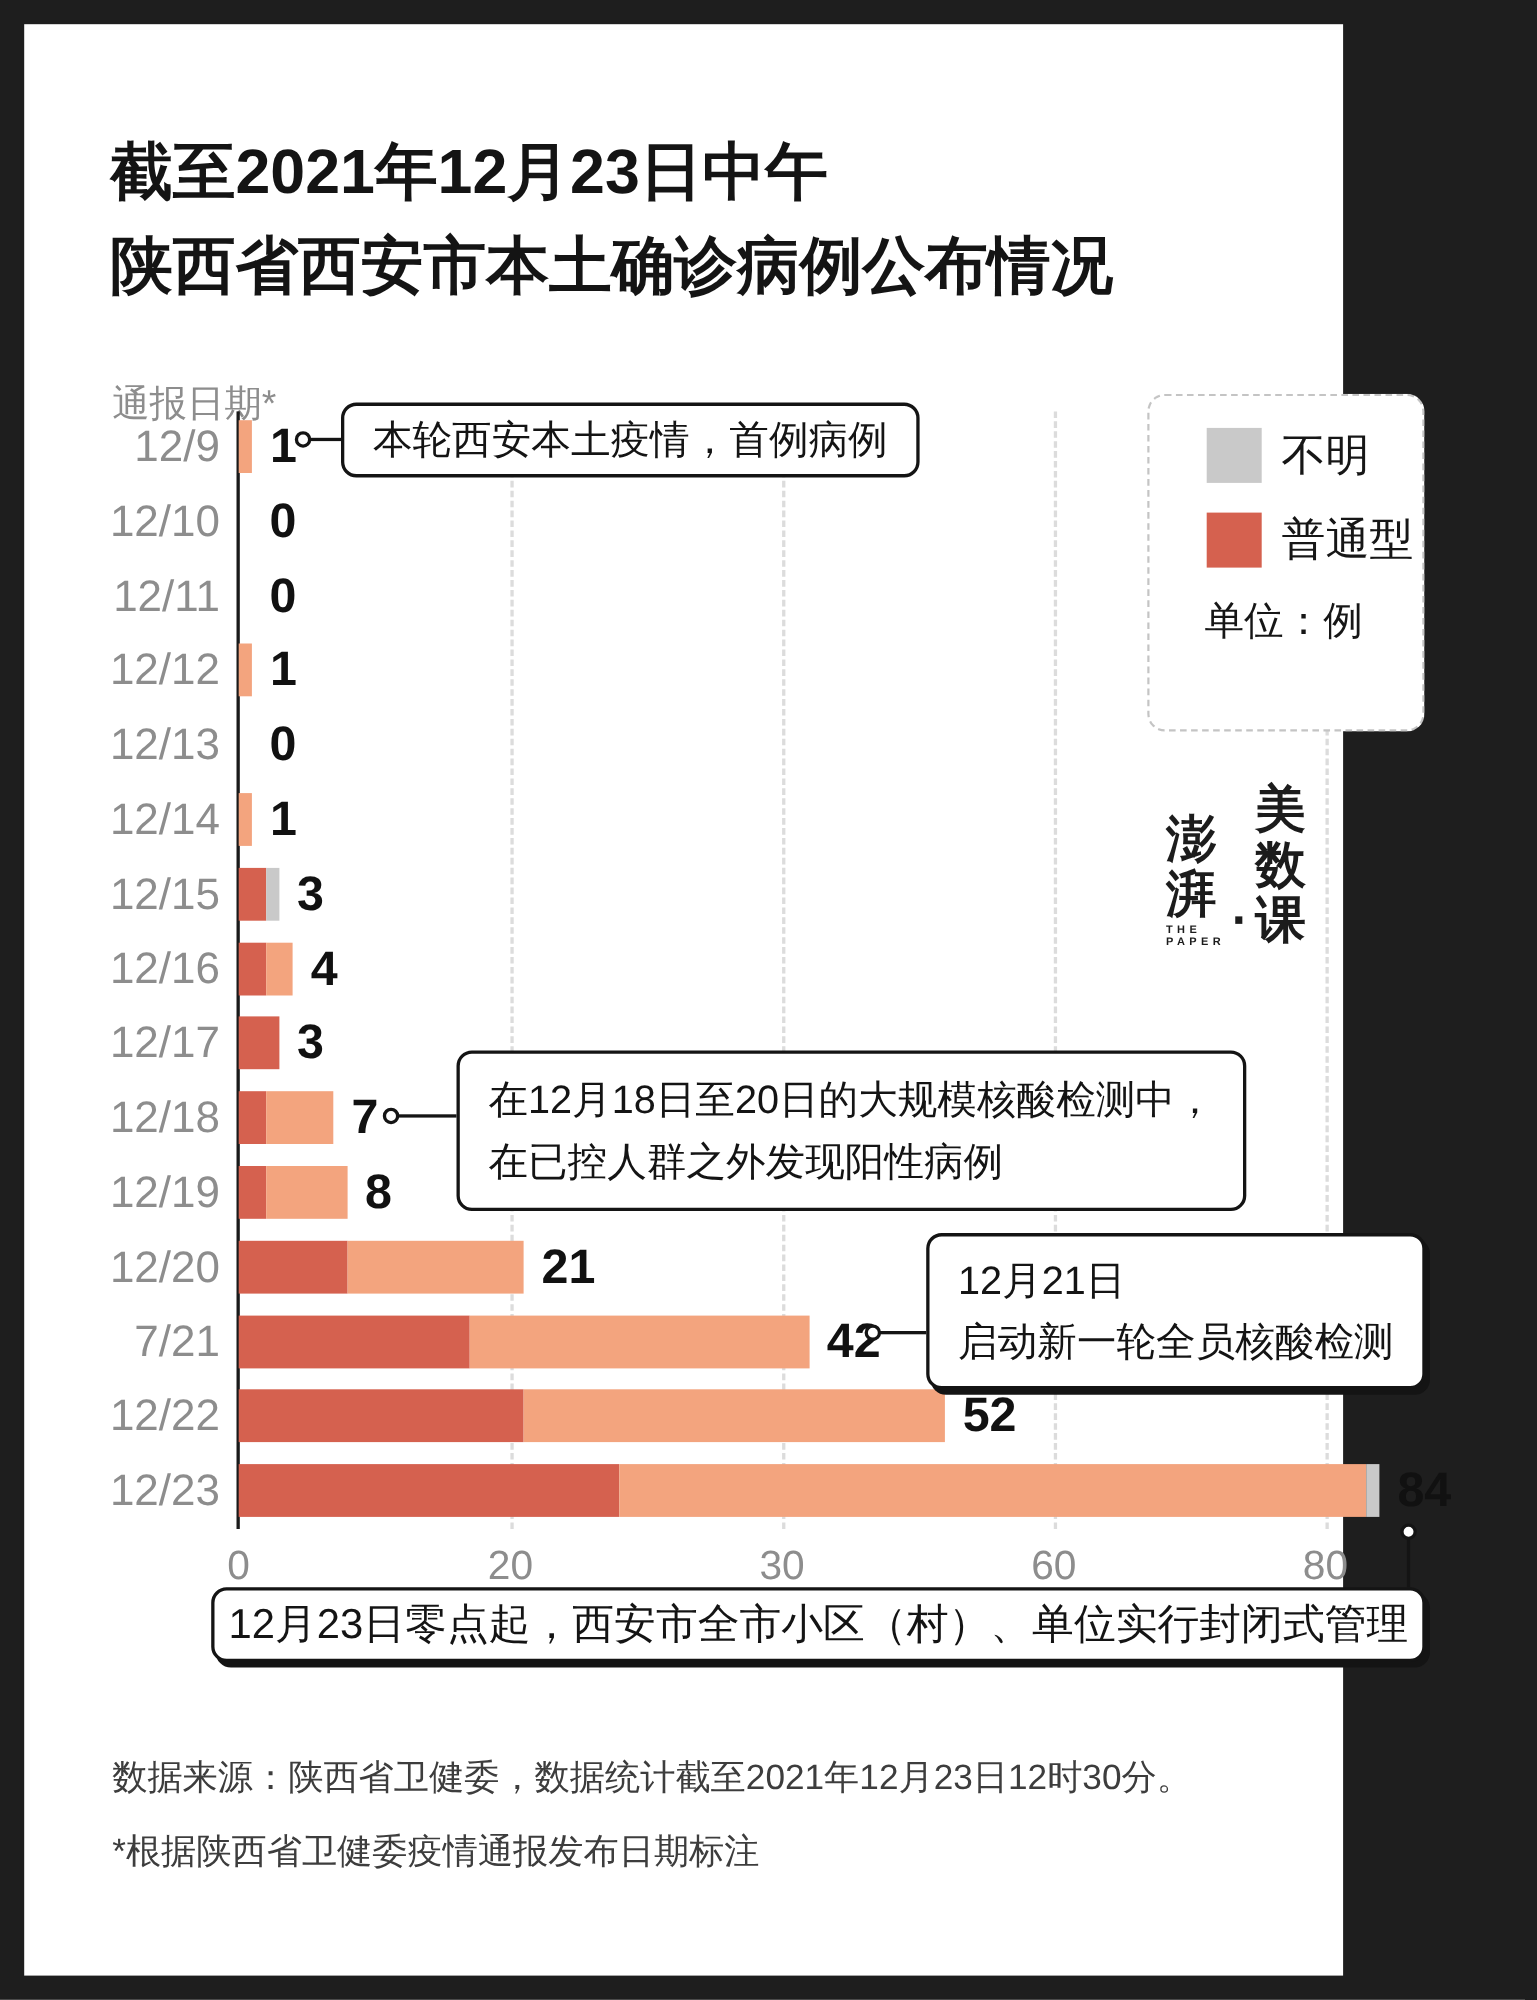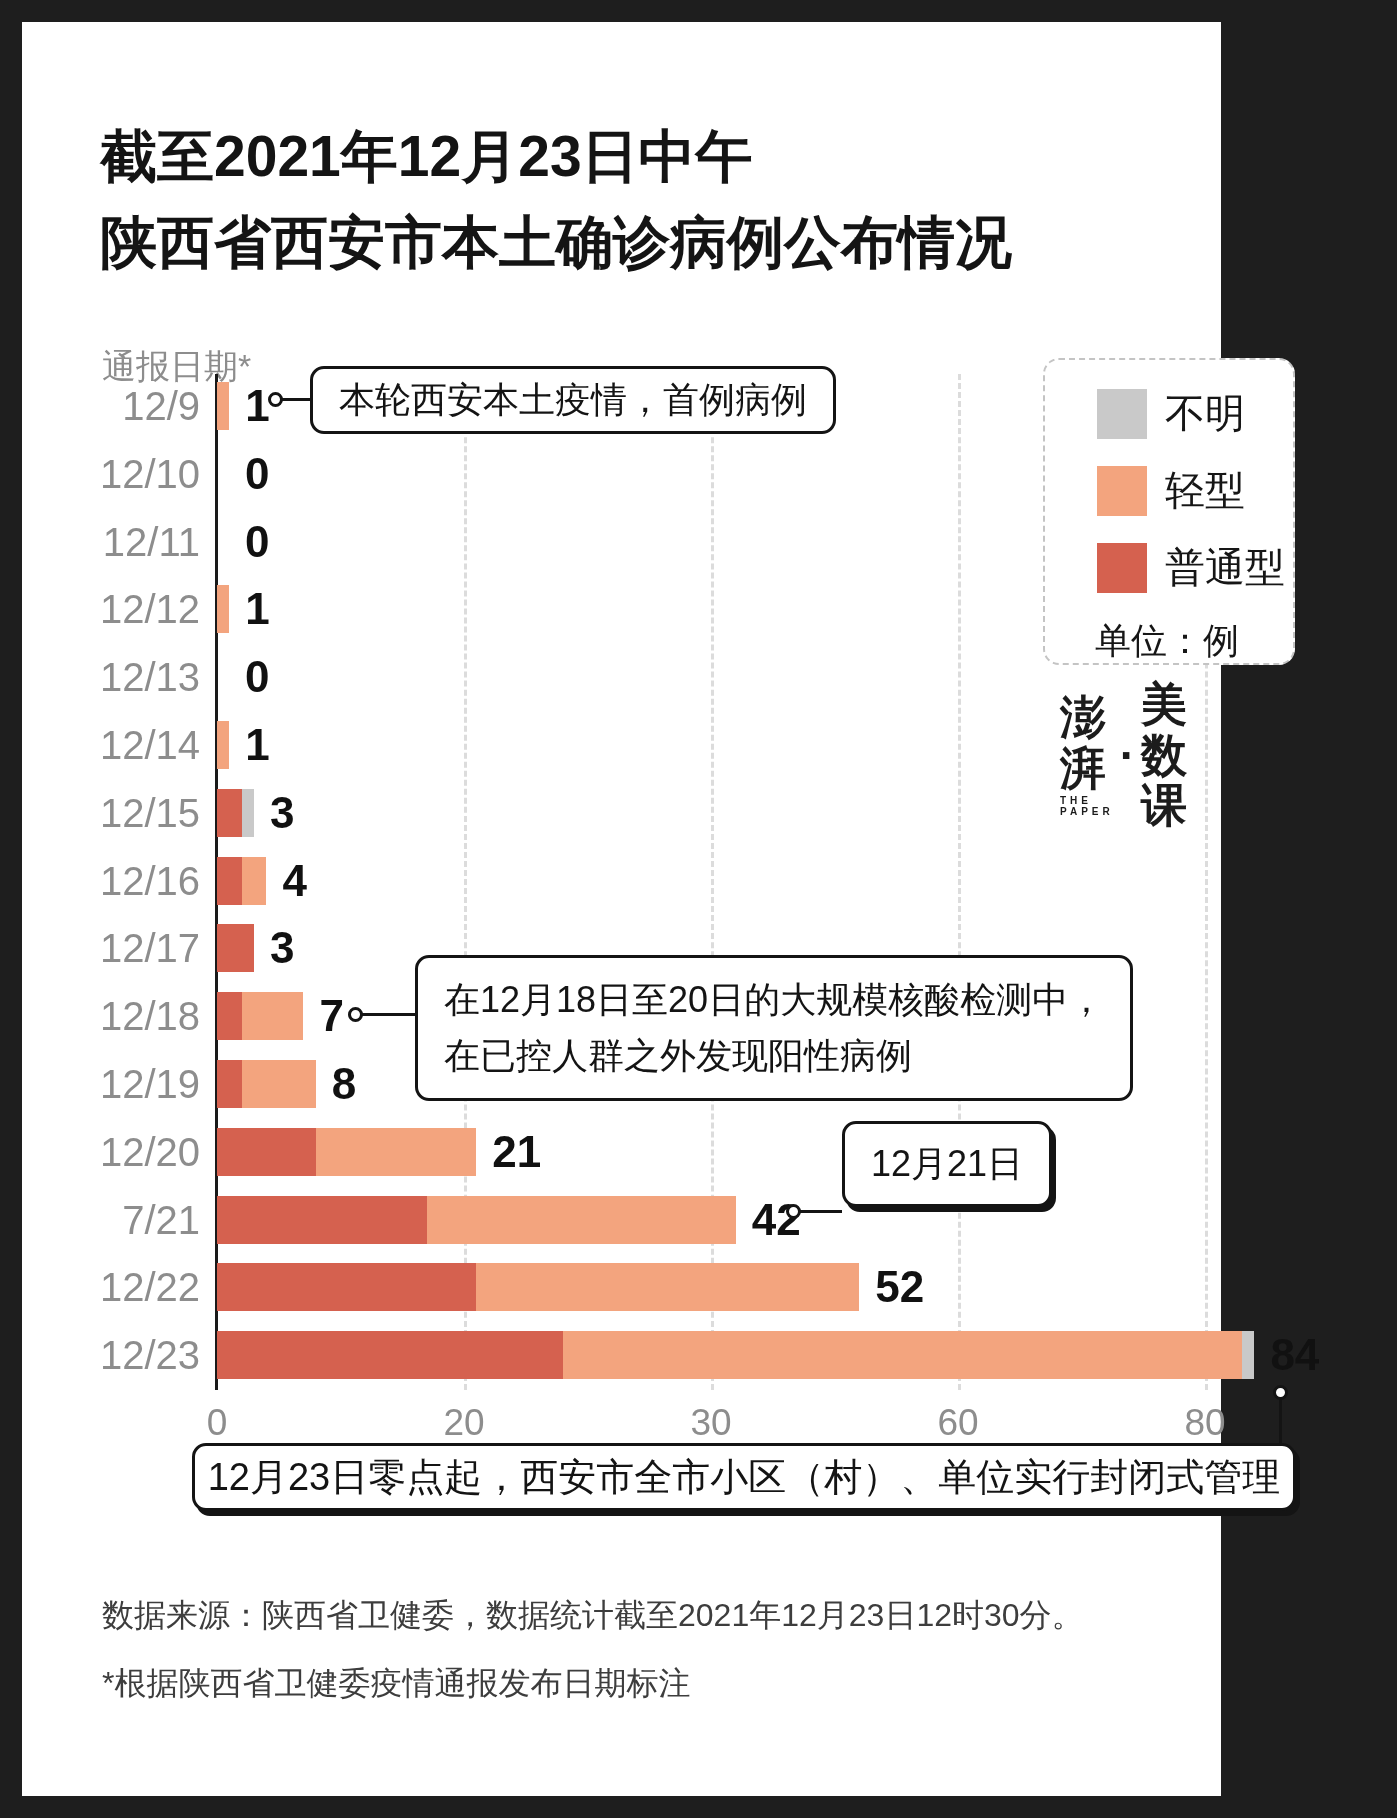--- a/index.html
+++ b/index.html
@@ -44,21 +44,21 @@
   .legend{
     position:absolute;left:1021px;top:336px;width:252px;height:307px;
     box-sizing:border-box;border:2px dashed #c4c4c4;border-radius:16px;
     background:#fff;padding:26px 0 0 52px;z-index:4;
   }
   .legend-item{display:flex;align-items:center;gap:18px;margin-bottom:22px;}
   .legend-swatch{width:50px;height:50px;flex:none;}
   .legend-label{font-size:40px;color:#161616;}
   .legend-unit{font-size:36px;color:#161616;margin-top:10px;margin-left:-2px;}
   
-  .logo{position:absolute;left:1038px;top:657px;display:flex;align-items:center;z-index:4;}
+  .logo{position:absolute;left:1038px;top:688px;display:flex;align-items:flex-end;z-index:4;}
   .logo-left{display:flex;flex-direction:column;align-items:center;}
   .logo-cn{font-size:46px;font-weight:bold;color:#1c1c1c;line-height:1.1;}
   .logo-en{font-size:10px;letter-spacing:4px;font-weight:bold;color:#1c1c1c;margin-top:2px;}
   .logo-dot{font-size:46px;font-weight:bold;color:#1c1c1c;line-height:1.1;padding:0 6px;}
   
   .ann{
     position:absolute;background:#fff;border:3px solid #141414;border-radius:14px;
     color:#141414;white-space:nowrap;z-index:5;
   }
   .ann-1{left:288px;top:344px;height:62px;line-height:62px;padding:0 26px;font-size:36px;}
@@ -153,24 +153,20 @@
       <div class="val-label" style="left: 1248.4px; top: 1309.2px;">84</div>
     </div>
 
   <div class="legend">
     <div id="legend-items">
         <div class="legend-item">
           <div class="legend-swatch" style="background: rgb(201, 201, 201);"></div>
           <div class="legend-label">不明</div>
         </div>
         <div class="legend-item">
-          <div class="legend-swatch" style="background: rgb(243, 164, 126);"></div>
-          <div class="legend-label">轻型</div>
-        </div>
-        <div class="legend-item">
           <div class="legend-swatch" style="background: rgb(213, 97, 79);"></div>
           <div class="legend-label">普通型</div>
         </div>
       </div>
     <div class="legend-unit">单位：例</div>
   </div>
 
   <div class="logo">
     <span class="logo-left">
       <span class="logo-cn">澎湃</span>
@@ -190,20 +186,21 @@
   <div class="cline" style="left:339px;top:991px;width:54px;height:3px;"></div>
   <div class="ann ann-2">
     <div>在12月18日至20日的大规模核酸检测中，</div>
     <div>在已控人群之外发现阳性病例</div>
   </div>
 
   <div class="dot" style="left:764px;top:1182px;"></div>
   <div class="cline" style="left:777px;top:1188px;width:43px;height:3px;"></div>
   <div class="ann ann-3">
     <div>12月21日</div>
+    <div>启动新一轮全员核酸检测</div>
   </div>
 
   <div class="dot" style="left:1251px;top:1363px;"></div>
   <div class="cline" style="left:1257px;top:1376px;width:3px;height:45px;"></div>
   <div class="ann ann-4">
     <span>12月23日零点起，西安市全市小区（村）、单位实行封闭式管理</span>
   </div>
 
   <div class="footer">
     <div>数据来源：陕西省卫健委，数据统计截至2021年12月23日12时30分。</div>

